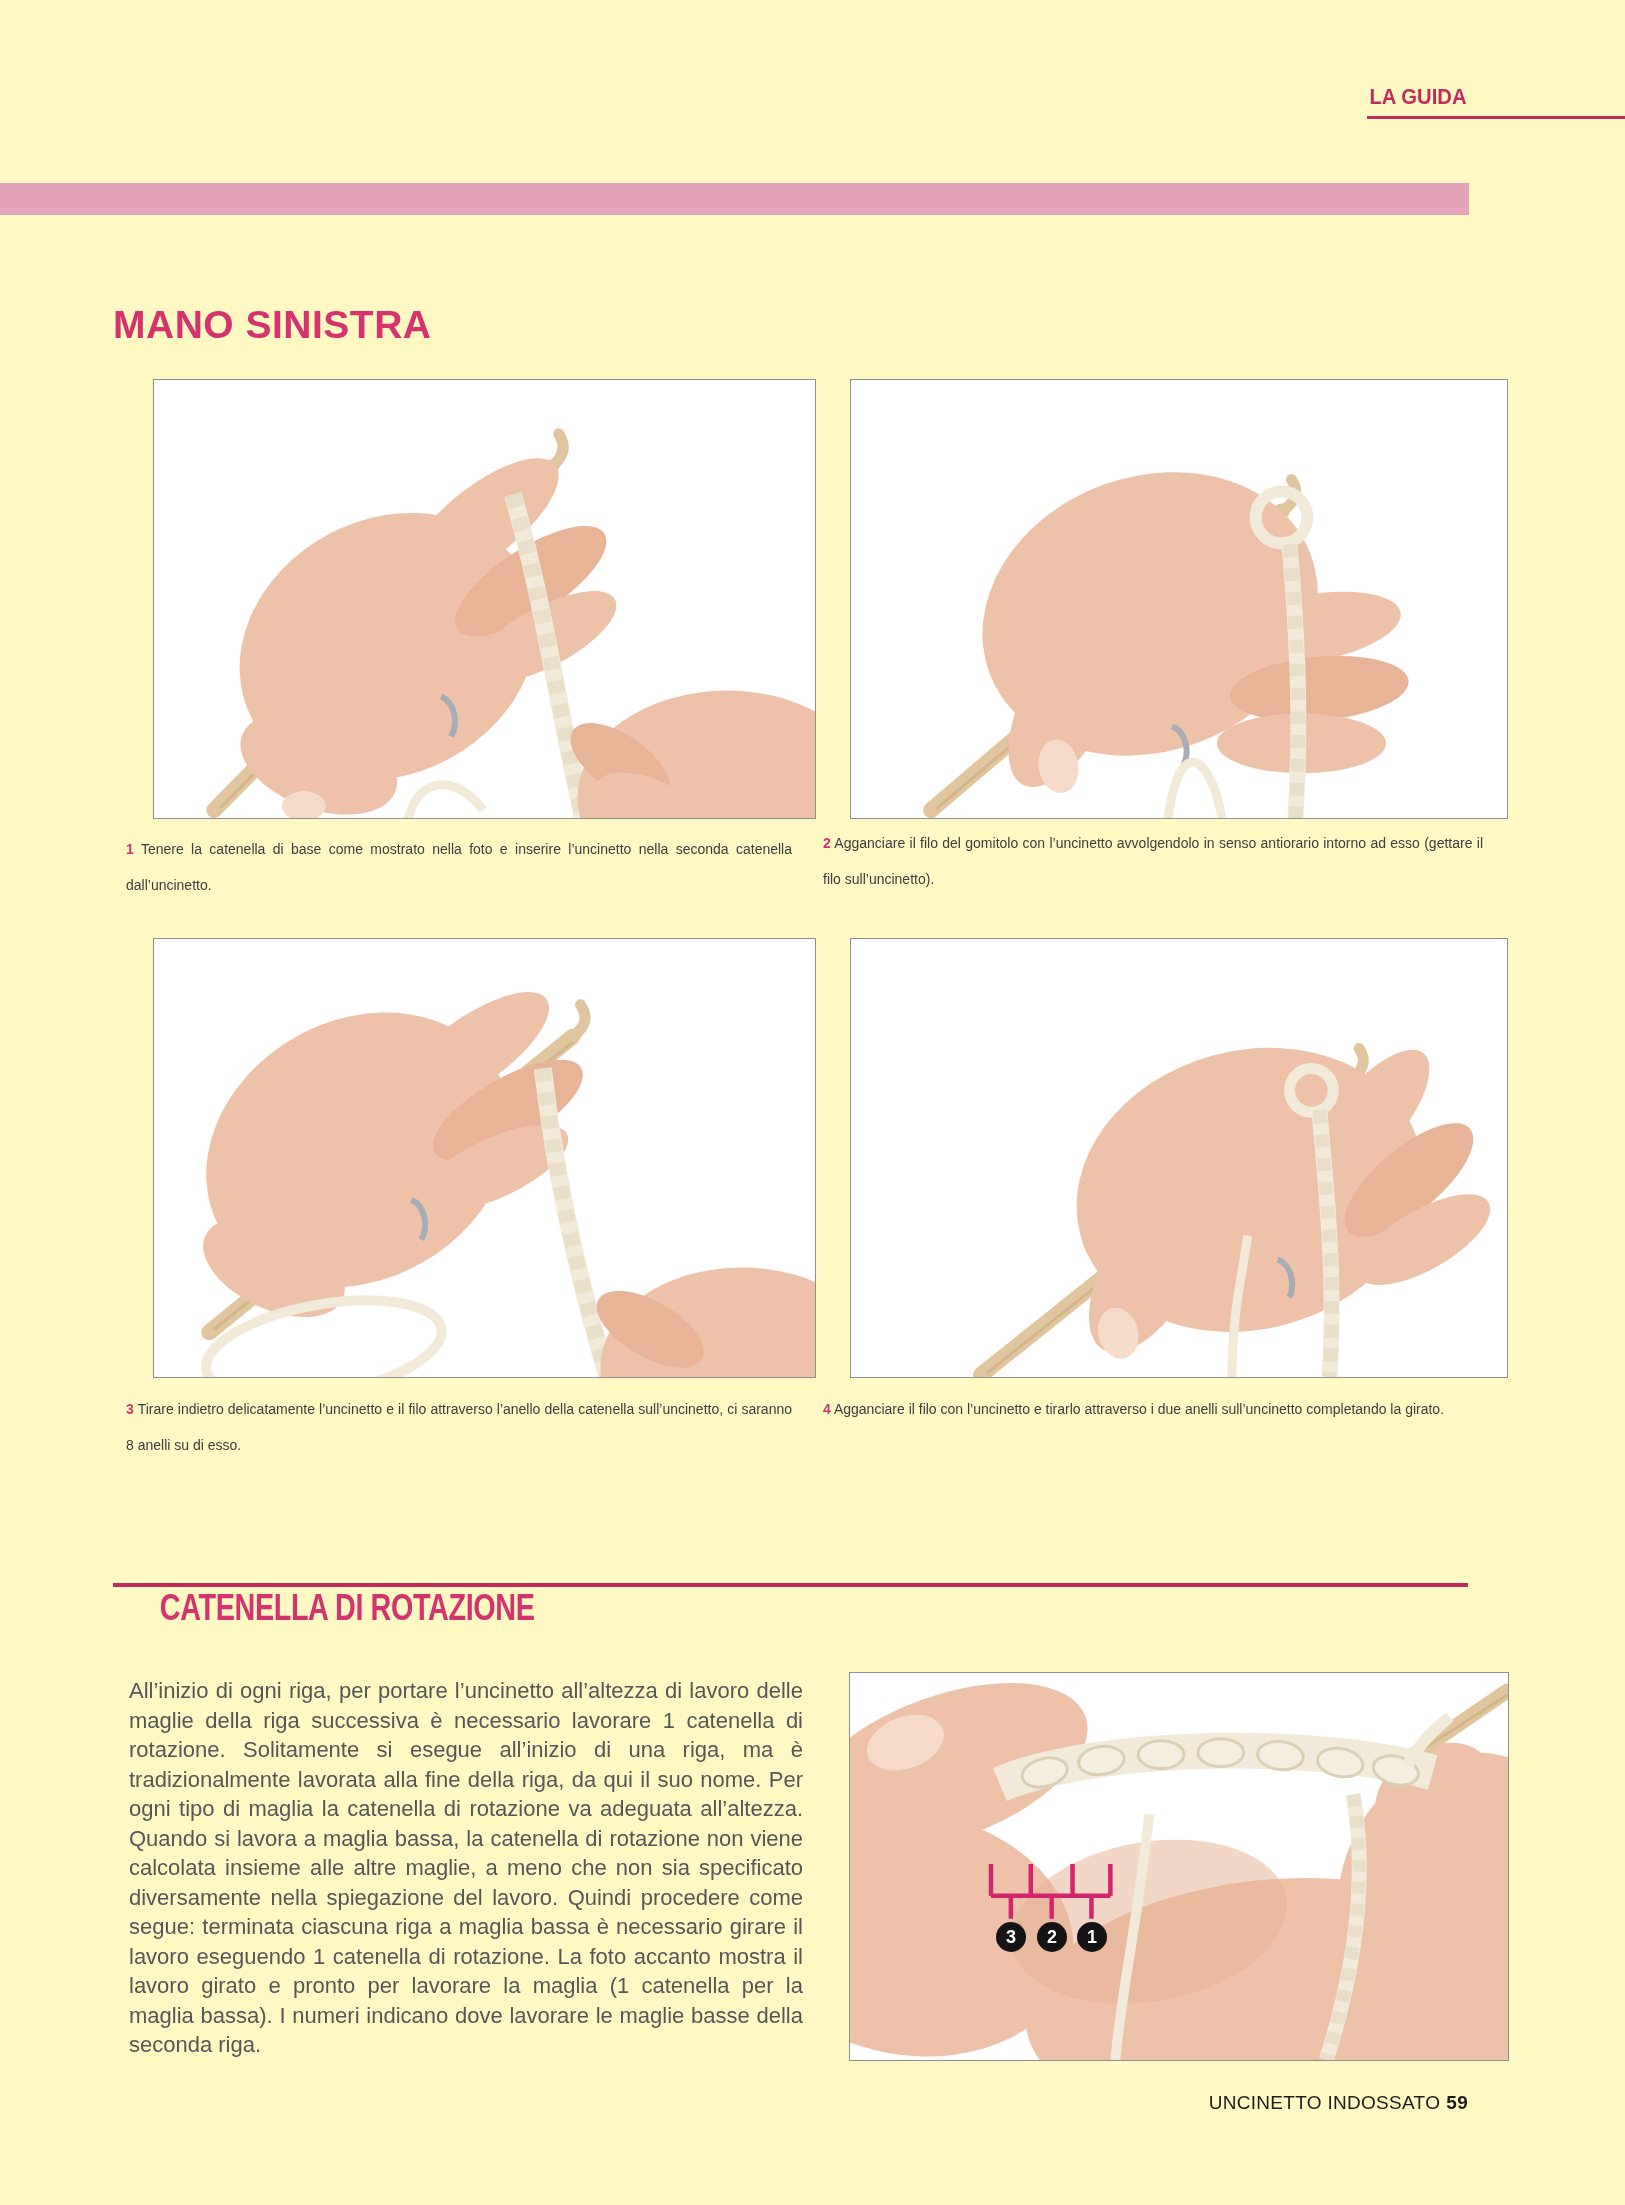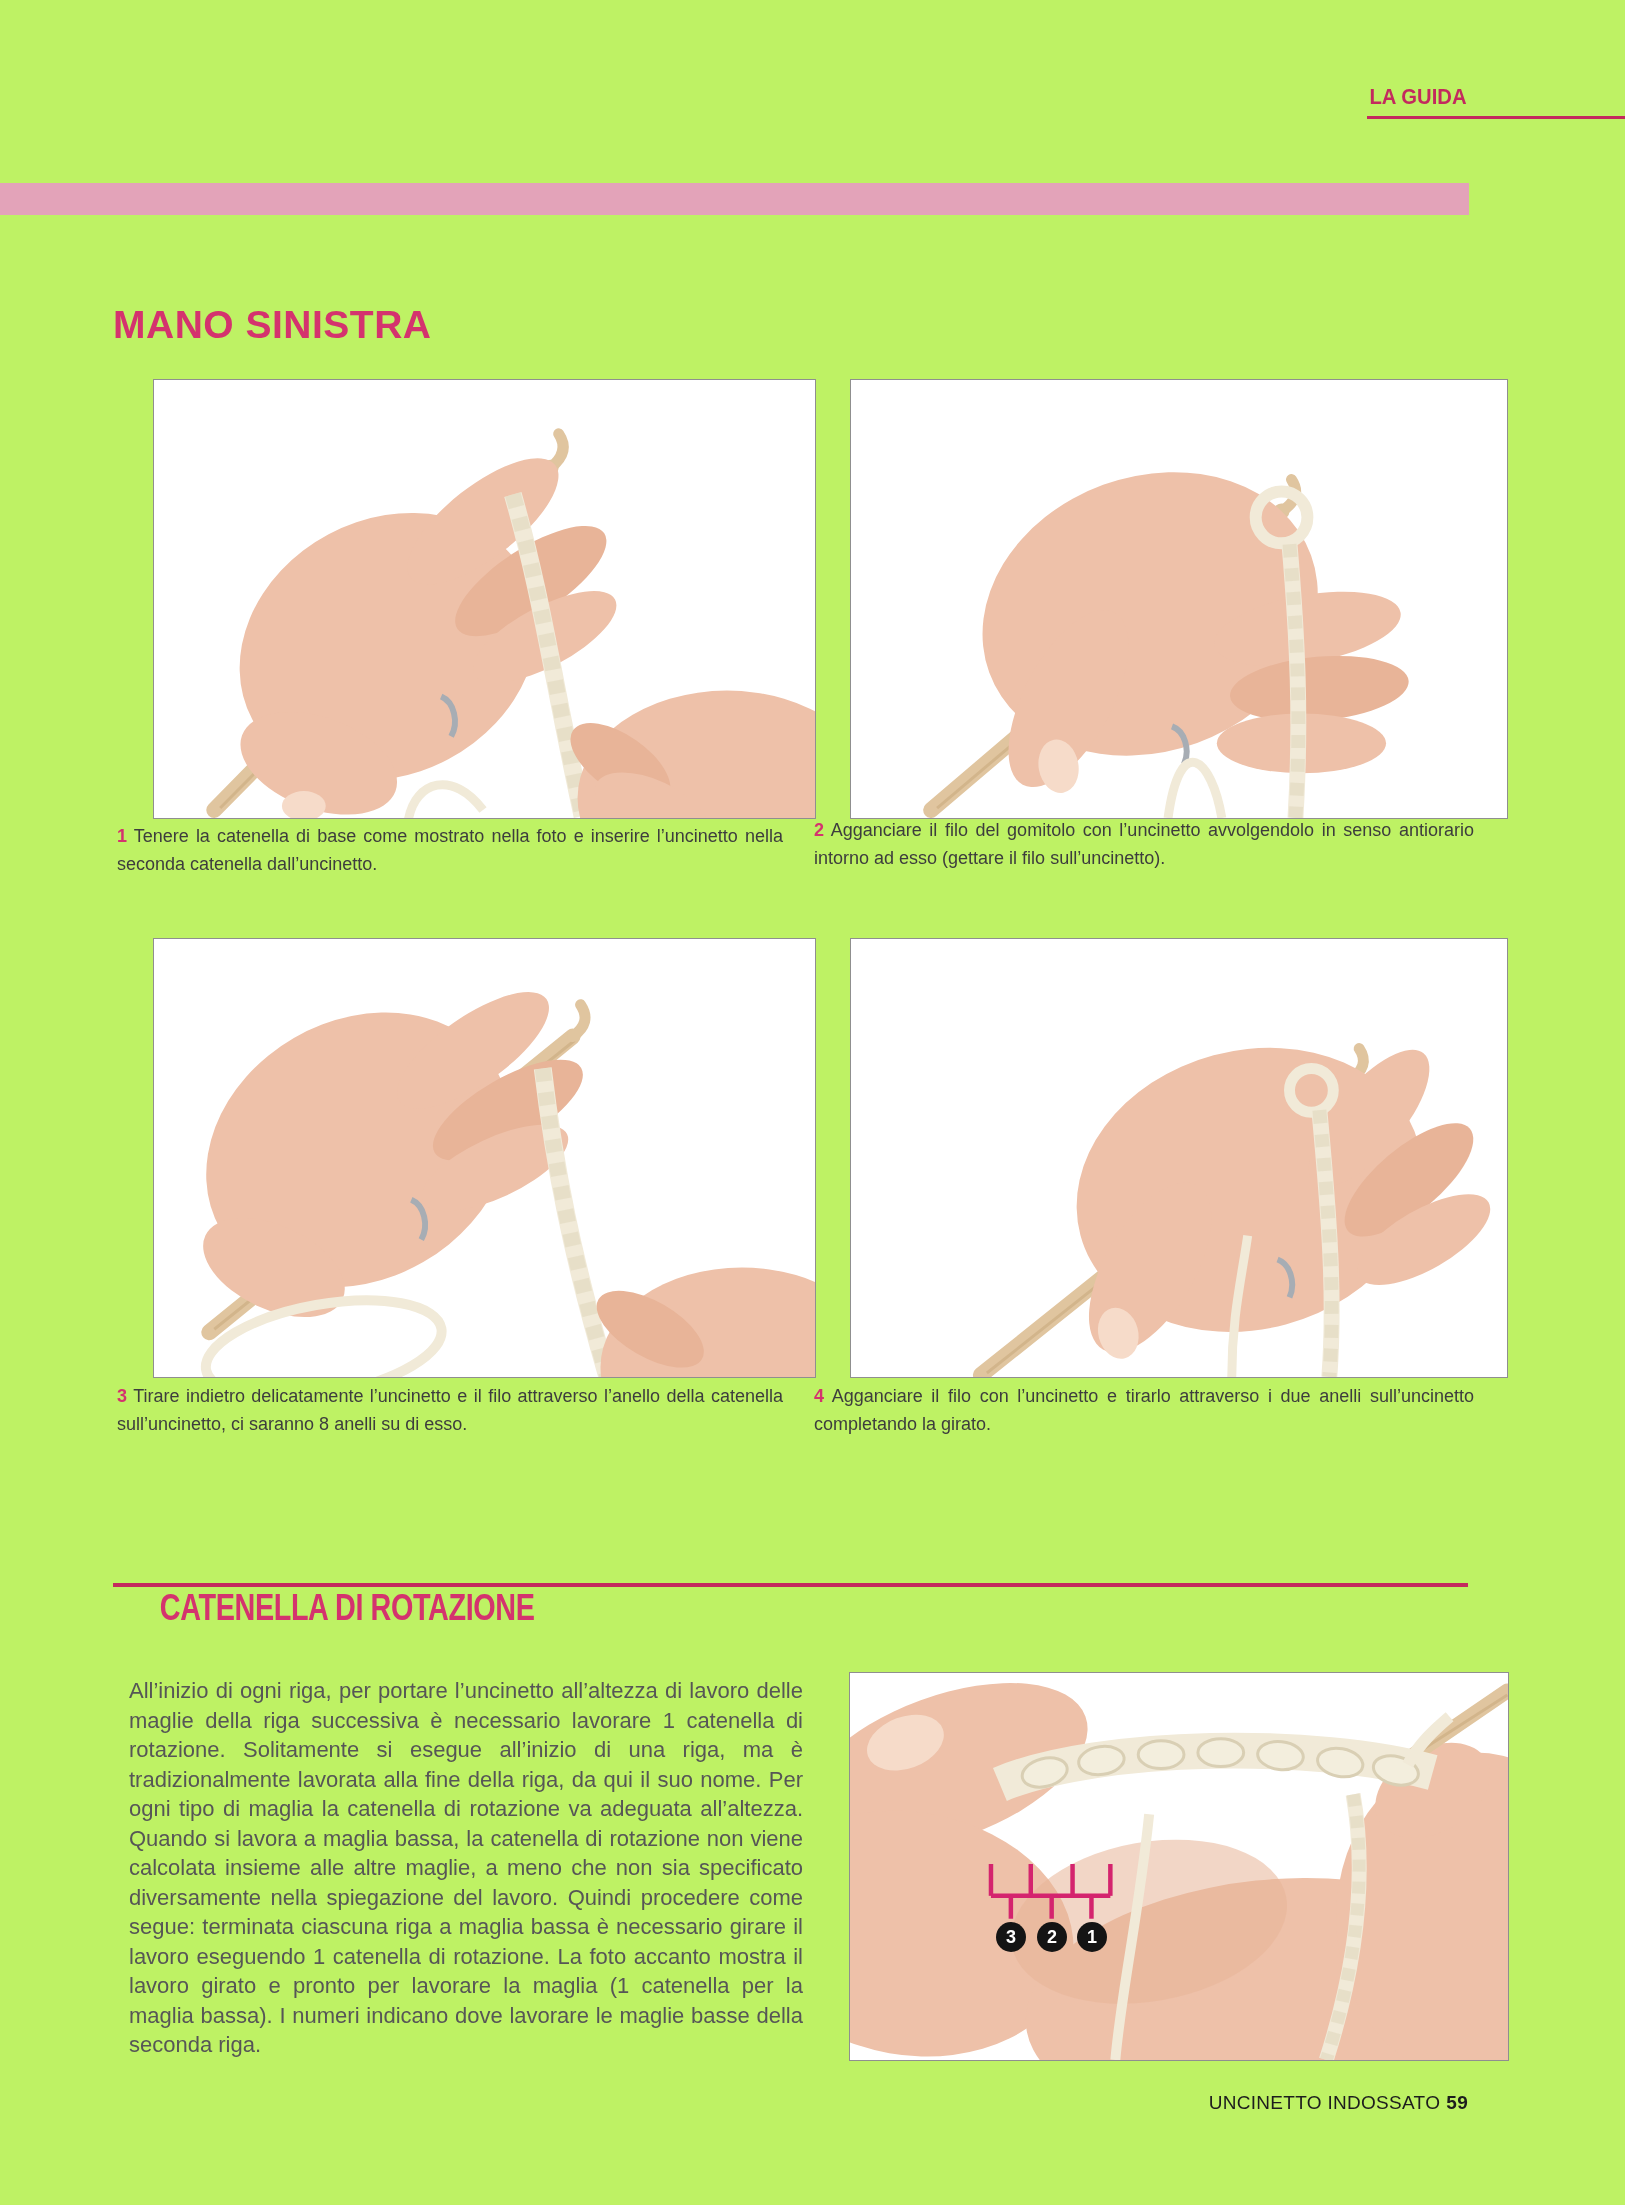--- a/index.html
+++ b/index.html
@@ -1,19 +1,19 @@
 <!DOCTYPE html>
 <html style="--accent: #c32a5e; --heading: #d4336e; --band: #e3a3b9; --markerbg: #141414; --bodytext: #3d3d3d; --paratext: #565656;"><head>
 <meta charset="utf-8">
 <style>
   html,body{margin:0;padding:0;background:#ffffff;}
   .page{
     position:relative;
     width:1625px;height:2205px;
-    background:#bef264;
+    background:#fef9c3;
     font-family:"Liberation Sans", sans-serif;
     overflow:hidden;
   }
   
   .guida-label{
     position:absolute;top:84px;right:158px;
     font-size:22px;font-weight:bold;color:var(--accent);
     letter-spacing:0px;transform:scaleX(.92);transform-origin:right center;
   }
   .guida-line{
@@ -29,22 +29,22 @@
     position:absolute;top:303px;left:113px;
     font-size:39px;font-weight:bold;color:var(--heading);
     letter-spacing:.5px;
   }
   .photo{
     position:absolute;background:#fff;border:1px solid #8f8f8f;
     overflow:hidden;box-sizing:border-box;
   }
   .photo svg{display:block;width:100%;height:100%;}
   .caption{
-    position:absolute;margin:4px;
-    font-size:18px;line-height:28px;color:var(--bodytext);
+    position:absolute;margin:13px;
+    font-size:14px;line-height:36px;color:var(--bodytext);
     text-align:justify;
   }
   .caption .num{color:var(--heading);font-weight:bold;}
   
   .s2-rule{
     position:absolute;top:1583px;left:113px;width:1355px;height:4px;
     background:var(--accent);
   }
   .s2-title{
     position:absolute;top:1589px;left:113px;width:1355px;

